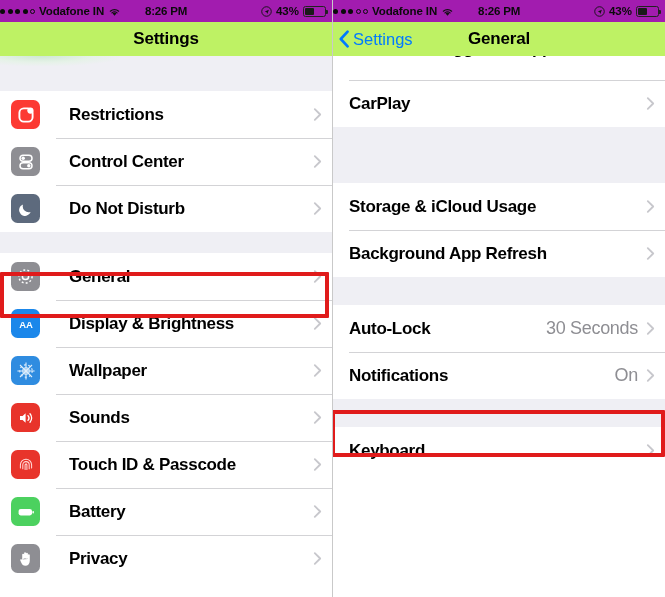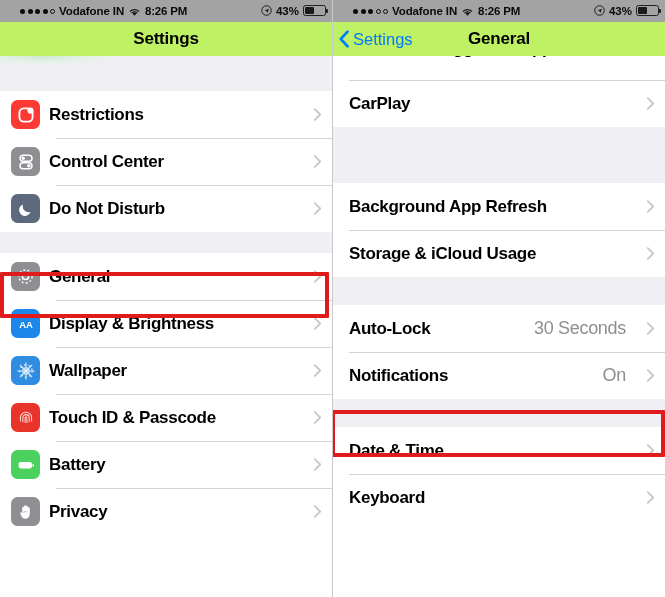--- a/index.html
+++ b/index.html
@@ -27,32 +27,32 @@
     overflow: hidden;
   }
   .panel-left  { width: 333px; border-right: 1px solid #c9c9c9; }
   .panel-right { width: 332px; }
 
   
   .statusbar {
     height: 22px;
     display: flex;
     align-items: center;
-    padding: 0 6px 0 20px;
+    padding: 0 6px 0 0;
     font-size: 11.5px;
     font-weight: bold;
     color: #0a0a0a;
-    background: #a3a3a3;
+    background: #a21caf;
     position: relative;
     z-index: 5;
   }
   .sb-left  { display: flex; align-items: center; gap: 4px; }
   .sb-mid   { position: absolute; left: 0; right: 0; text-align: center;
               font-size: 11.5px; font-weight: bold; letter-spacing: -0.2px; }
-  .sb-right { margin-left: auto; display: flex; gap: 4px;
+  .sb-right { margin-left: auto; display: flex; align-items: center; gap: 4px;
               position: relative; z-index: 2; }
 
   .dots { display: flex; align-items: center; gap: 2.5px; }
   .dot {
     width: 5px; height: 5px; border-radius: 50%;
     background: #0a0a0a;
   }
   .dot.hollow { background: transparent; border: 1px solid #0a0a0a; width: 5px; height: 5px; }
 
   .carrier { font-size: 11.5px; font-weight: bold; letter-spacing: -0.1px; }
@@ -126,26 +126,26 @@
     height: 47px;
     cursor: pointer;
   }
   .row + .row::before {
     content: "";
     position: absolute;
     left: 56px; right: 0; top: 0;
     height: 1px; background: #d3d3d6;
   }
   .row.no-icon + .row.no-icon::before { left: 16px; }
-  .row.no-icon { padding-left: 16px; gap: 12px; }
+  .row.no-icon { padding-left: 16px; }
 
   .icn {
     width: 29px; height: 29px;
     border-radius: 6.5px;
-    margin-right: 9px;
+    margin-right: 29px;
     flex: 0 0 29px;
     position: relative;
     display: flex; align-items: center; justify-content: center;
     overflow: hidden;
   }
 
   .label {
     font-size: 17px;
     color: #000;
     font-weight: bold;
@@ -325,20 +325,32 @@
                 <path d="M12 3.4v17.2M3.4 12h17.2M6 6l12 12M18 6L6 18"></path>
               </g>
             </svg>
           </span>
           <span class="label">Wallpaper</span>
           <svg class="chev" viewBox="0 0 10 16">
             <path d="M2 2l6 6-6 6" fill="none" stroke="#c7c7cc" stroke-width="2" stroke-linecap="round" stroke-linejoin="round"></path>
           </svg>
         </div>
 
+        <div class="row">
+          <span class="icn g-snd">
+            <svg width="20" height="20" viewBox="0 0 20 20">
+              <path d="M4 8h2.6L9.6 5.2v9.6L6.6 12H4z" fill="#fff"></path>
+              <path d="M12 7.6a3.6 3.6 0 0 1 0 4.8M14 5.8a6.2 6.2 0 0 1 0 8.4" stroke="#fff" stroke-width="1.3" fill="none" stroke-linecap="round"></path>
+            </svg>
+          </span>
+          <span class="label">Sounds</span>
+          <svg class="chev" viewBox="0 0 10 16">
+            <path d="M2 2l6 6-6 6" fill="none" stroke="#c7c7cc" stroke-width="2" stroke-linecap="round" stroke-linejoin="round"></path>
+          </svg>
+        </div>
 
         <div class="row">
           <span class="icn g-tid">
             <svg width="22" height="22" viewBox="0 0 22 22">
               <g fill="none" stroke="#ffd7d4" stroke-width="1.05" stroke-linecap="round">
                 <path d="M11 5.2c3.1 0 5.6 2.5 5.6 5.6v3.1"></path>
                 <path d="M11 7.6a3.2 3.2 0 0 1 3.2 3.2v4"></path>
                 <path d="M11 10a.9.9 0 0 1 .9.9v4.6"></path>
                 <path d="M11 5.2c-3.1 0-5.6 2.5-5.6 5.6v3.1"></path>
                 <path d="M11 7.6a3.2 3.2 0 0 0-3.2 3.2v4"></path>
@@ -438,27 +450,27 @@
         </div>
       </div>
 
       <div class="gap" style="height:28px"></div>
 
 
       <div class="gap" style="height:28px"></div>
 
       <div class="group">
         <div class="row no-icon">
+          <span class="label">Storage &amp; iCloud Usage</span>
+          <svg class="chev" viewBox="0 0 10 16">
+            <path d="M2 2l6 6-6 6" fill="none" stroke="#c7c7cc" stroke-width="2" stroke-linecap="round" stroke-linejoin="round"></path>
+          </svg>
+        </div>
+        <div class="row no-icon">
           <span class="label">Background App Refresh</span>
-          <svg class="chev" viewBox="0 0 10 16">
-            <path d="M2 2l6 6-6 6" fill="none" stroke="#c7c7cc" stroke-width="2" stroke-linecap="round" stroke-linejoin="round"></path>
-          </svg>
-        </div>
-        <div class="row no-icon">
-          <span class="label">Storage &amp; iCloud Usage</span>
           <svg class="chev" viewBox="0 0 10 16">
             <path d="M2 2l6 6-6 6" fill="none" stroke="#c7c7cc" stroke-width="2" stroke-linecap="round" stroke-linejoin="round"></path>
           </svg>
         </div>
       </div>
 
       <div class="gap" style="height:28px"></div>
 
       <div class="group">
         <div class="row no-icon">
@@ -474,26 +486,20 @@
           <svg class="chev" viewBox="0 0 10 16">
             <path d="M2 2l6 6-6 6" fill="none" stroke="#c7c7cc" stroke-width="2" stroke-linecap="round" stroke-linejoin="round"></path>
           </svg>
         </div>
       </div>
 
       <div class="gap" style="height:28px"></div>
 
       <div class="group">
         <div class="row no-icon">
-          <span class="label">Date &amp; Time</span>
-          <svg class="chev" viewBox="0 0 10 16">
-            <path d="M2 2l6 6-6 6" fill="none" stroke="#c7c7cc" stroke-width="2" stroke-linecap="round" stroke-linejoin="round"></path>
-          </svg>
-        </div>
-        <div class="row no-icon">
           <span class="label">Keyboard</span>
           <svg class="chev" viewBox="0 0 10 16">
             <path d="M2 2l6 6-6 6" fill="none" stroke="#c7c7cc" stroke-width="2" stroke-linecap="round" stroke-linejoin="round"></path>
           </svg>
         </div>
       </div>
     </div>
 
     <div class="hl" style="left:-2px; top:410px; width:334px; height:47px;"></div>
   </div>

